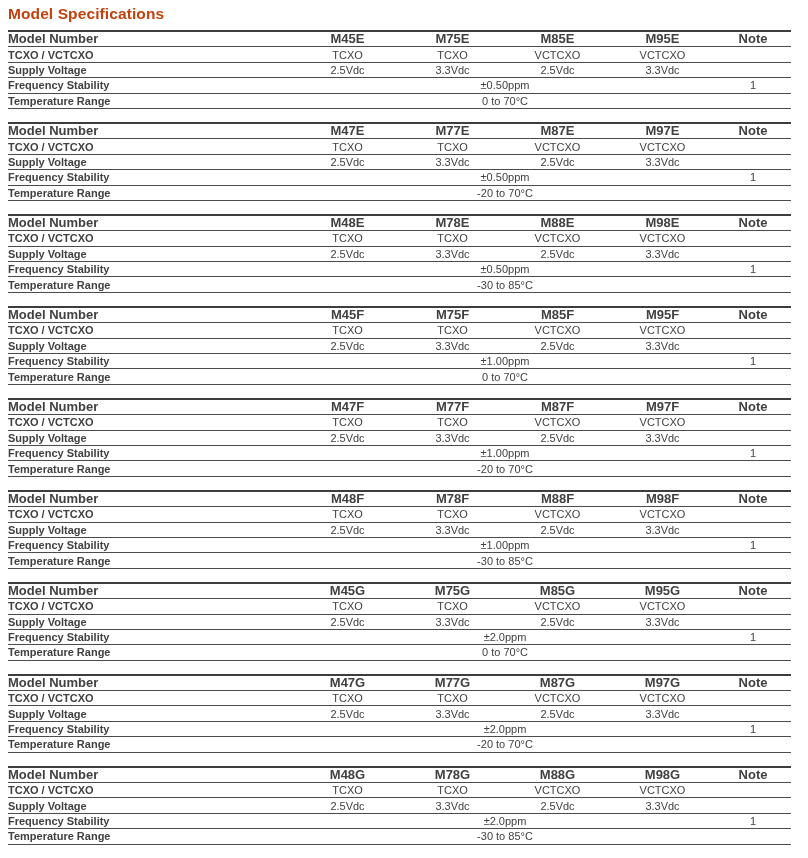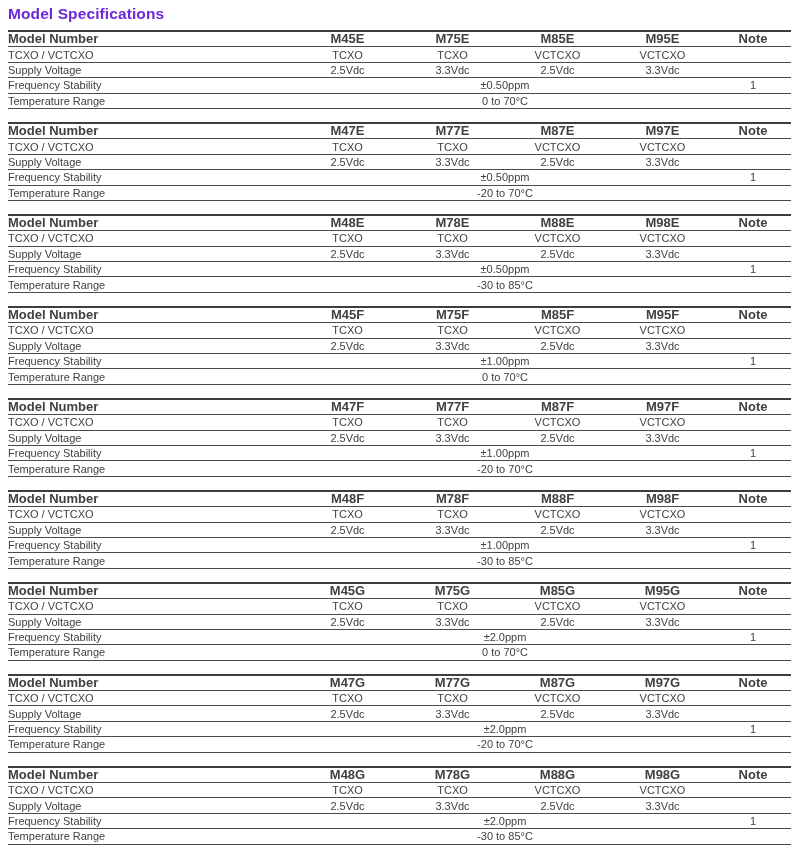--- a/index.html
+++ b/index.html
@@ -2,34 +2,34 @@
 <html><head>
 <meta charset="utf-8">
 <style>
   html,body{margin:0;padding:0;}
   body{
     width:808px;height:858px;overflow:hidden;background:#ffffff;
     font-family:"Liberation Sans","DejaVu Sans",sans-serif;
     color:#414042;
   }
   .page-title{
-    color:#6d28d9;font-size:15.5px;font-weight:bold;
+    color:#c2410c;font-size:15.5px;font-weight:bold;
     margin:5px 0 7px 8px;letter-spacing:0.1px;
   }
   table.spec{
     border-collapse:collapse;table-layout:fixed;width:783px;
     margin:0 0 13px 8px;border-top:2px solid #3d3d3f;
     font-size:11px;color:#414042;
   }
   table.spec td{
     height:14.4px;padding:0;line-height:14px;
     border-bottom:1px solid #4b4b4d;
     white-space:nowrap;overflow:hidden;vertical-align:middle;
   }
-  td.lbl{padding-left:5px;text-align:left;}
+  td.lbl{padding-left:5px;text-align:left;font-weight:bold;}
   td.ctr{text-align:center;}
   tr.hdr td{font-weight:bold;font-size:13px;}
   col.c-label{width:287px;}
   col.c-data{width:105px;}
   col.c-note{width:76px;}
   .footer-note{
     font-style:italic;font-weight:bold;font-size:11px;
     margin:1px 0 0 10px;color:#414042;
   }
 </style>

